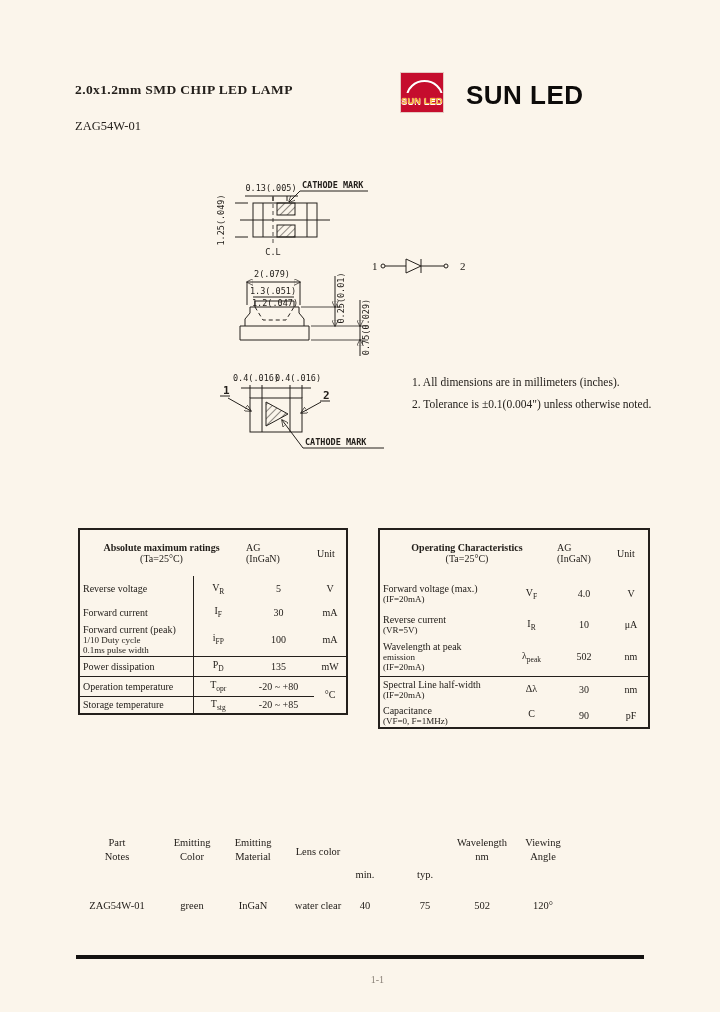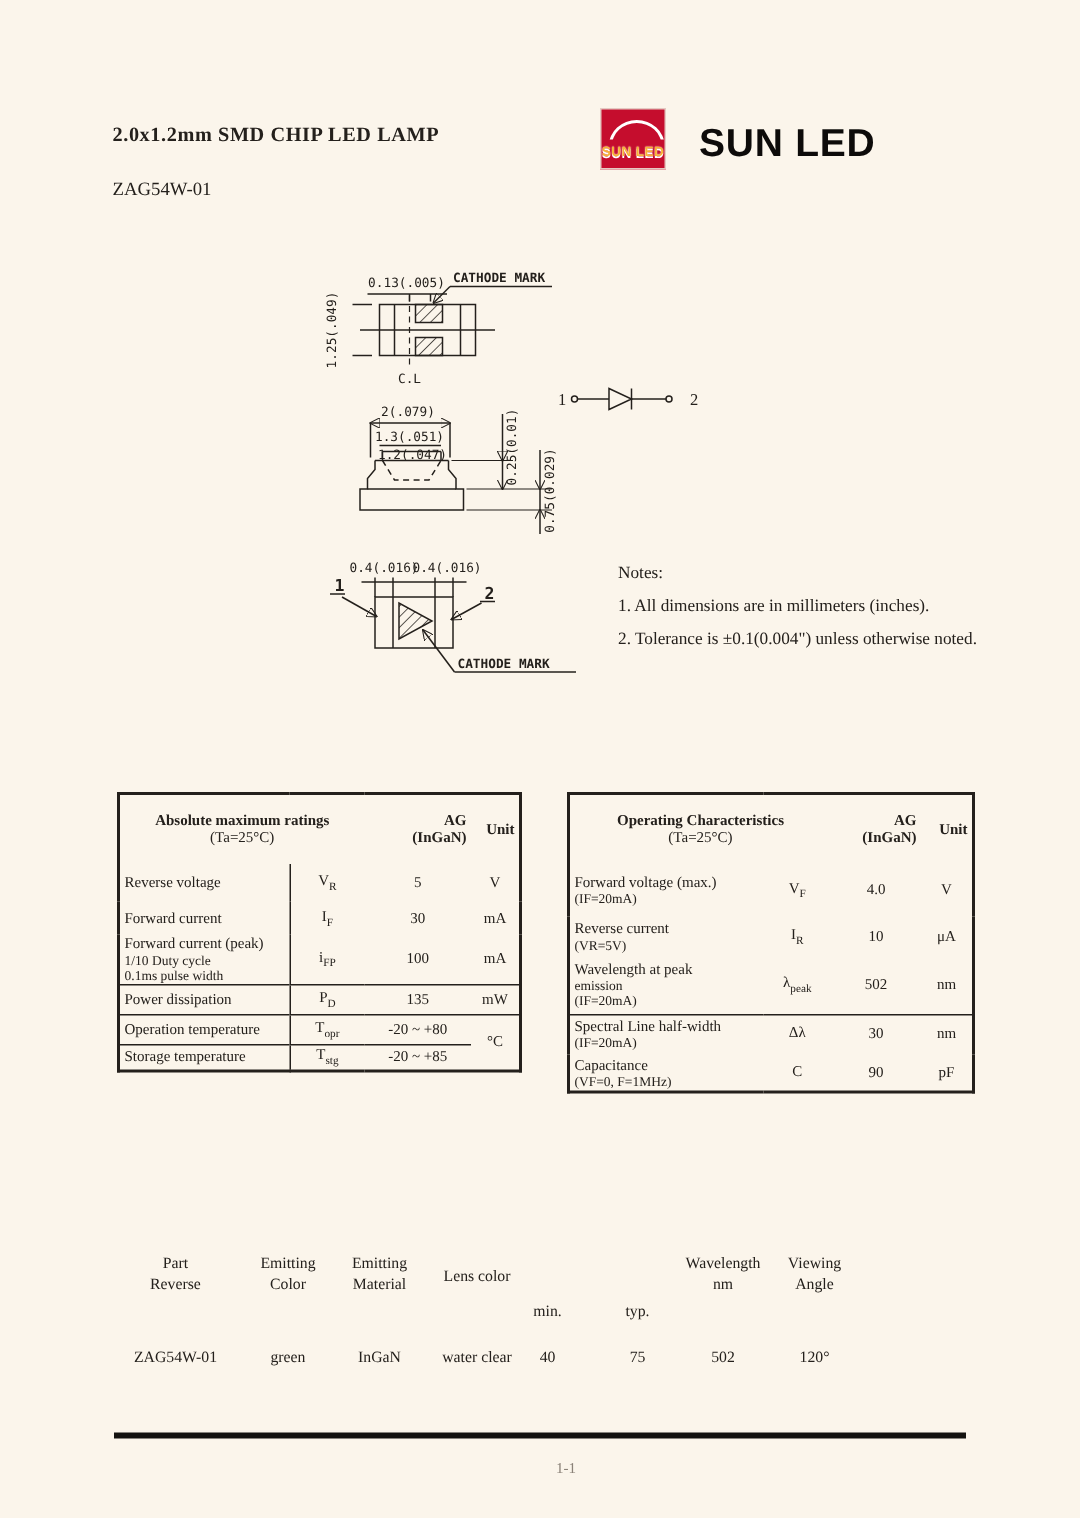--- a/index.html
+++ b/index.html
@@ -52,21 +52,21 @@
   .dtable{
     position:absolute;border-collapse:collapse;table-layout:fixed;
     font-family:"Liberation Serif",serif;font-size:10px;color:#24201c;
     border:2px solid #24201c;
   }
   .dtable td{padding:0 3px;vertical-align:middle;overflow:hidden;}
   .dtable .c{text-align:center;padding:0 1px;}
   .dtable .bl{border-left:1.5px solid #24201c;}
   .dtable .bt{border-top:1.5px solid #24201c;font-family:Liberation Serif, serif;}
   .dtable .ttl{font-weight:bold;text-align:center;}
-  .dtable .tc{text-align:right;font-weight:bold;}
+  .dtable .tc{text-align:left;}
   .dtable .cond{font-size:9px;line-height:10px;}
   .dtable .param{line-height:11px;}
   .dtable sub{font-size:7.5px;}
 
   
   .selh,.selv{position:absolute;text-align:center;font-size:10.5px;line-height:13.5px;}
   .lum{line-height:11.5px;}
   .selv{font-size:10.5px;}
 
   .footer-rule{left:76px;top:955px;width:568px;height:4px;background:#141210;}
@@ -170,21 +170,20 @@
     <line x1="25" y1="30" x2="48" y2="43" marker-end="url(#arr)"></line>
     <text x="120" y="31" class="bold" style="font-size:11px">2</text>
     <line x1="117" y1="33" x2="127" y2="33"></line>
     <line x1="118" y1="34" x2="98" y2="45" marker-end="url(#arr)"></line>
     <line x1="100" y1="80" x2="79" y2="52" marker-end="url(#arr)"></line>
     <line x1="100" y1="80" x2="181" y2="80"></line>
     <text x="102" y="77" class="bold">CATHODE MARK</text>
   </svg>
 
   <div class="abs notes">
-    <div class="nline">Notes:</div>
     <div class="nline">1. All dimensions are in millimeters (inches).</div>
     <div class="nline">2. Tolerance is ±0.1(0.004") unless otherwise noted.</div>
   </div>
 
   <table class="dtable" style="left:78px;top:528px;width:268px">
     <colgroup>
         <col style="width:114px">
         <col style="width:50px">
         <col style="width:71px">
         <col style="width:33px">
@@ -316,21 +315,21 @@
       </td>
       <td class="c"><span>C</span><sub></sub></td>
       <td class="c">90</td>
       <td class="c">pF</td>
     </tr>
   </tbody>
     </table>
 
   <div class="abs selh" style="left:72px;top:836px;width:90px">
     <div>Part</div>
-    <div>Reverse</div>
+    <div>Notes</div>
   </div>
   <div class="abs selh" style="left:147px;top:836px;width:90px">
     <div>Emitting</div>
     <div>Color</div>
   </div>
   <div class="abs selh" style="left:208px;top:836px;width:90px">
     <div>Emitting</div>
     <div>Material</div>
   </div>
   <div class="abs selh" style="left:273px;top:845px;width:90px">

